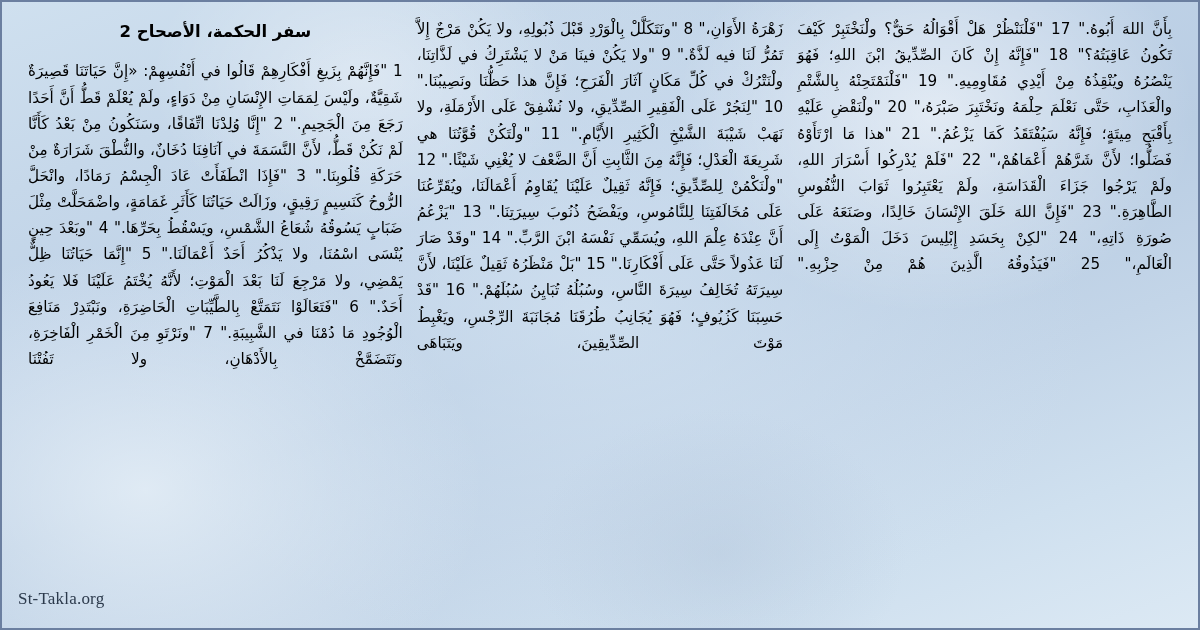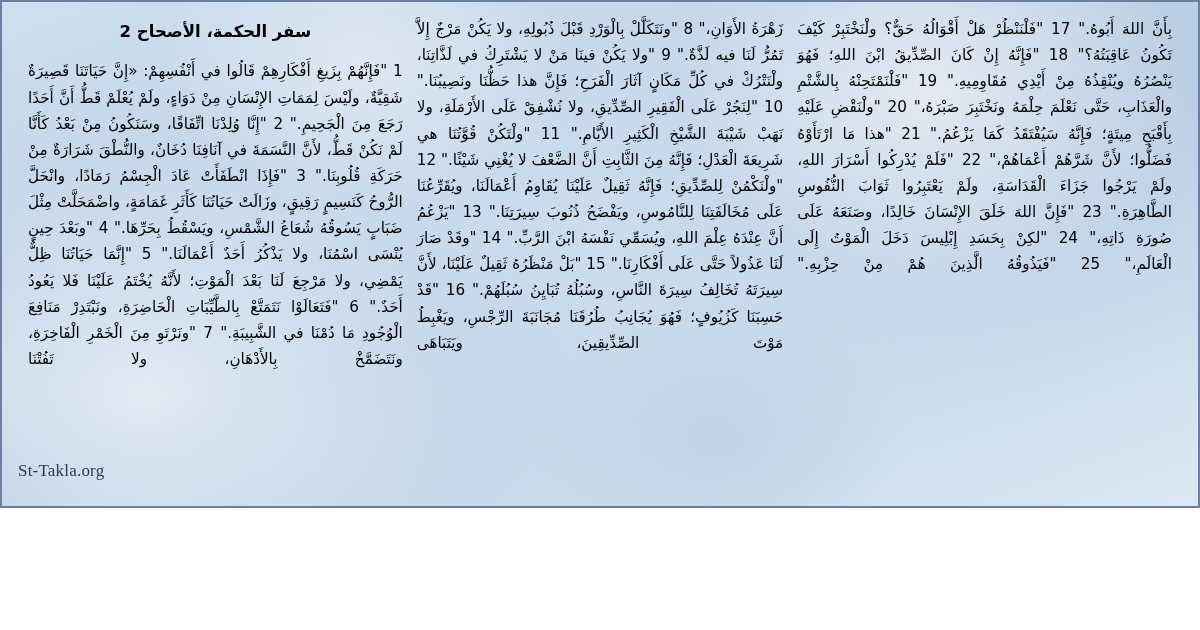--- a/index.html
+++ b/index.html
@@ -8,21 +8,21 @@
   }
   body {
     width: 1200px;
     height: 630px;
     overflow: hidden;
     font-family: "DejaVu Sans", sans-serif;
   }
   .page {
     position: relative;
     width: 1200px;
-    height: 508px;
+    height: 630px;
     box-sizing: border-box;
     border: 2px solid #6b7fa0;
     background:
       radial-gradient(ellipse 420px 320px at 78% 18%, rgba(255,255,255,0.55) 0%, rgba(255,255,255,0.0) 62%),
       radial-gradient(ellipse 520px 380px at 12% 78%, rgba(236,244,250,0.75) 0%, rgba(236,244,250,0.0) 65%),
       radial-gradient(ellipse 700px 500px at 50% 50%, rgba(214,229,243,0.65) 0%, rgba(214,229,243,0.0) 70%),
       linear-gradient(160deg, #cfe0ef 0%, #c6d8ea 18%, #bfd2e7 36%, #b9cde3 52%, #c3d5e8 68%, #cfe0ef 84%, #dce9f4 100%);
     overflow: hidden;
   }
   .page::after {
@@ -77,21 +77,21 @@
     color: #000;
     margin: 2px 0 12px 0;
   }
   .verses {
     margin: 0;
   }
   .watermark {
     position: absolute;
     z-index: 3;
     left: 16px;
-    bottom: 25px;
+    bottom: 19px;
     font-family: "Liberation Serif", "DejaVu Serif", serif;
     font-size: 17px;
     color: #2c3a4c;
     letter-spacing: 0.2px;
   }
 </style>
 </head>
 <body>
 
 <div class="page">

